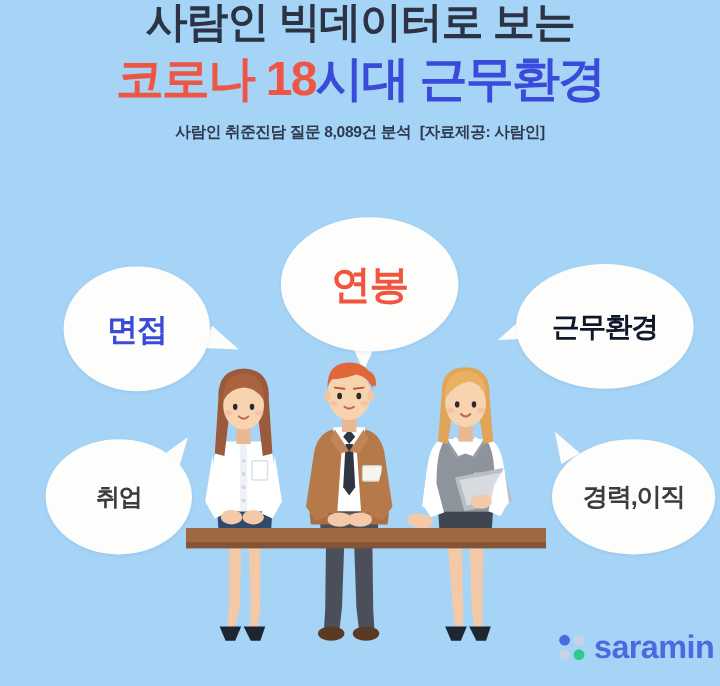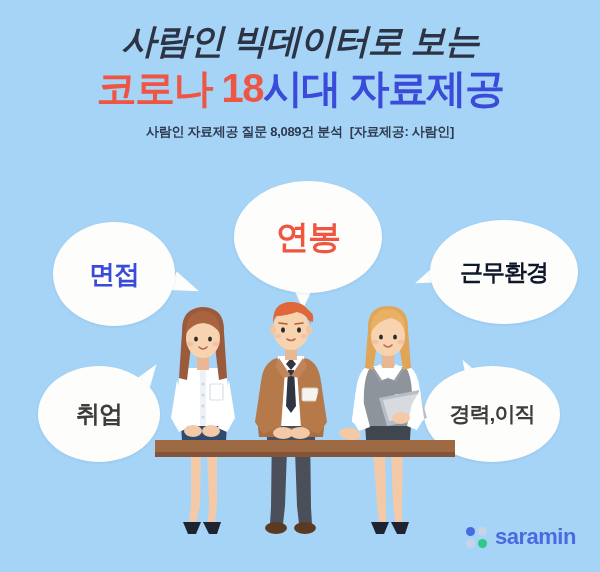--- a/index.html
+++ b/index.html
@@ -22,28 +22,26 @@
 
   
   .header {
     position: absolute;
     left: 0;
     top: 0;
     width: 600px;
     text-align: center;
   }
   .title-line1 {
-    margin-top: 22px;
     font-size: 35px;
     font-weight: bold;
     letter-spacing: -1px;
     color: #2b3345;
     line-height: 1.1;
     white-space: nowrap;
-    font-style: italic;
   }
   .title-line2 {
     margin-top: 6px;
     font-size: 40px;
     font-weight: bold;
     letter-spacing: -1.5px;
     line-height: 1.05;
     white-space: nowrap;
   }
   .t-red { color: #ef5543; }
@@ -119,32 +117,32 @@
     border-bottom: 10px solid transparent;
     border-right: 28px solid #fdfdfb;
     transform: rotate(-22deg);
   }
 
   
   #bub-job {
     left: 38px; top: 366px;
     width: 122px; height: 96px;
   }
-  #bub-job span { font-size: 24px; color: #3c3c3c; }
+  #bub-job span { font-size: 20px; color: #3c3c3c; }
   #tail-job {
     left: 140px; top: 362px;
     border-left: 9px solid transparent;
     border-right: 9px solid transparent;
     border-bottom: 26px solid #fdfdfb;
     transform: rotate(35deg);
   }
 
   
   #bub-career {
-    left: 424px; top: 366px;
+    left: 460px; top: 366px;
     width: 136px; height: 96px;
   }
   #bub-career span { font-size: 21px; color: #3c3c3c; }
   #tail-career {
     left: 460px; top: 358px;
     border-left: 9px solid transparent;
     border-right: 9px solid transparent;
     border-bottom: 26px solid #fdfdfb;
     transform: rotate(-30deg);
   }
@@ -168,39 +166,39 @@
     gap: 8px;
   }
   .logo-dots {
     display: grid;
     grid-template-columns: 9px 9px;
     grid-template-rows: 9px 9px;
     gap: 3px;
   }
   .dot { width: 9px; height: 9px; border-radius: 50%; }
   .logo-word {
-    font-size: 22px;
+    font-size: 27px;
     font-weight: bold;
     color: #4a6ae0;
     letter-spacing: -0.5px;
     position: relative;
   }
 </style>
 </head>
 <body>
 
 <div id="poster" style="background: rgb(165, 212, 247);">
 
   <div class="header">
     <div class="title-line1">사람인 빅데이터로 보는</div>
     <div class="title-line2">
-      <span class="t-red">코로나 18</span><span class="t-blue">시대 자료제공</span>
+      <span class="t-red">코로나 18</span><span class="t-blue">시대 근무환경</span>
     </div>
     <div class="subtitle">
-      <span>사람인 자료제공 질문 8,089건 분석</span><span class="src">[자료제공: 사람인]</span>
+      <span>사람인 취준진담 질문 8,089건 분석</span><span class="src">[자료제공: 사람인]</span>
     </div>
   </div>
 
   <div class="tail" id="tail-interview"></div>
   <div class="bubble" id="bub-interview">
     <span style="color: rgb(58, 74, 217);">면접</span>
   </div>
 
   <div class="tail" id="tail-workenv"></div>
   <div class="bubble" id="bub-workenv">

